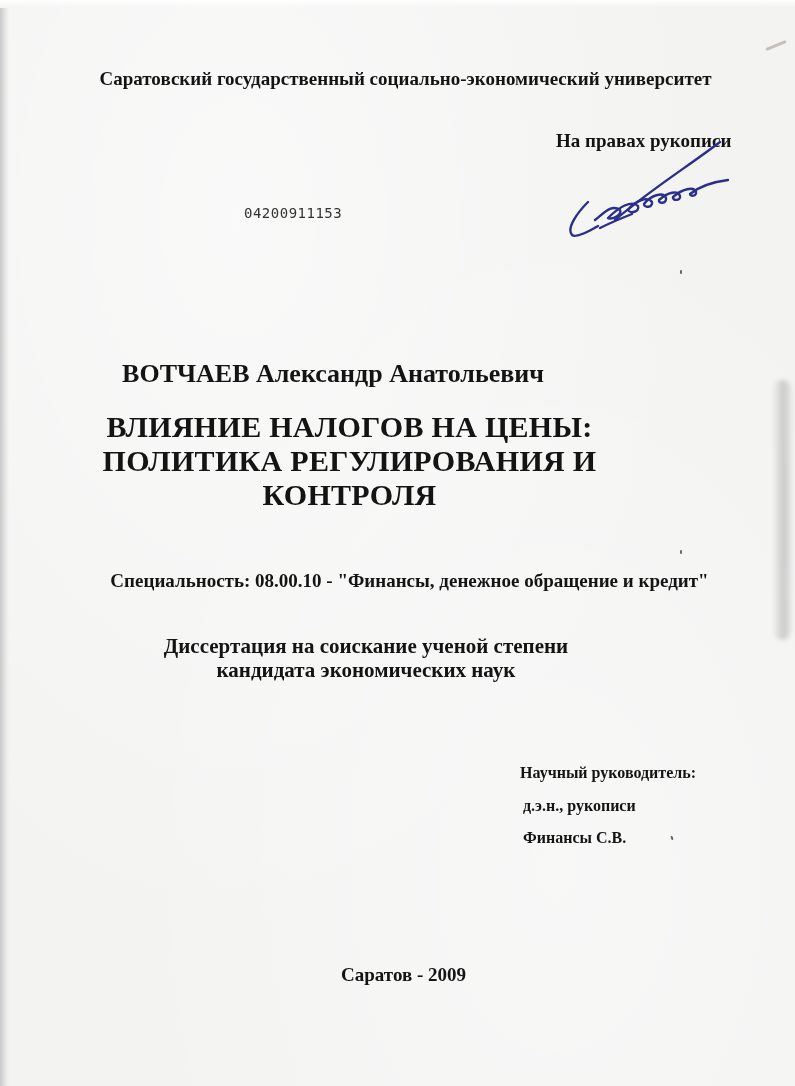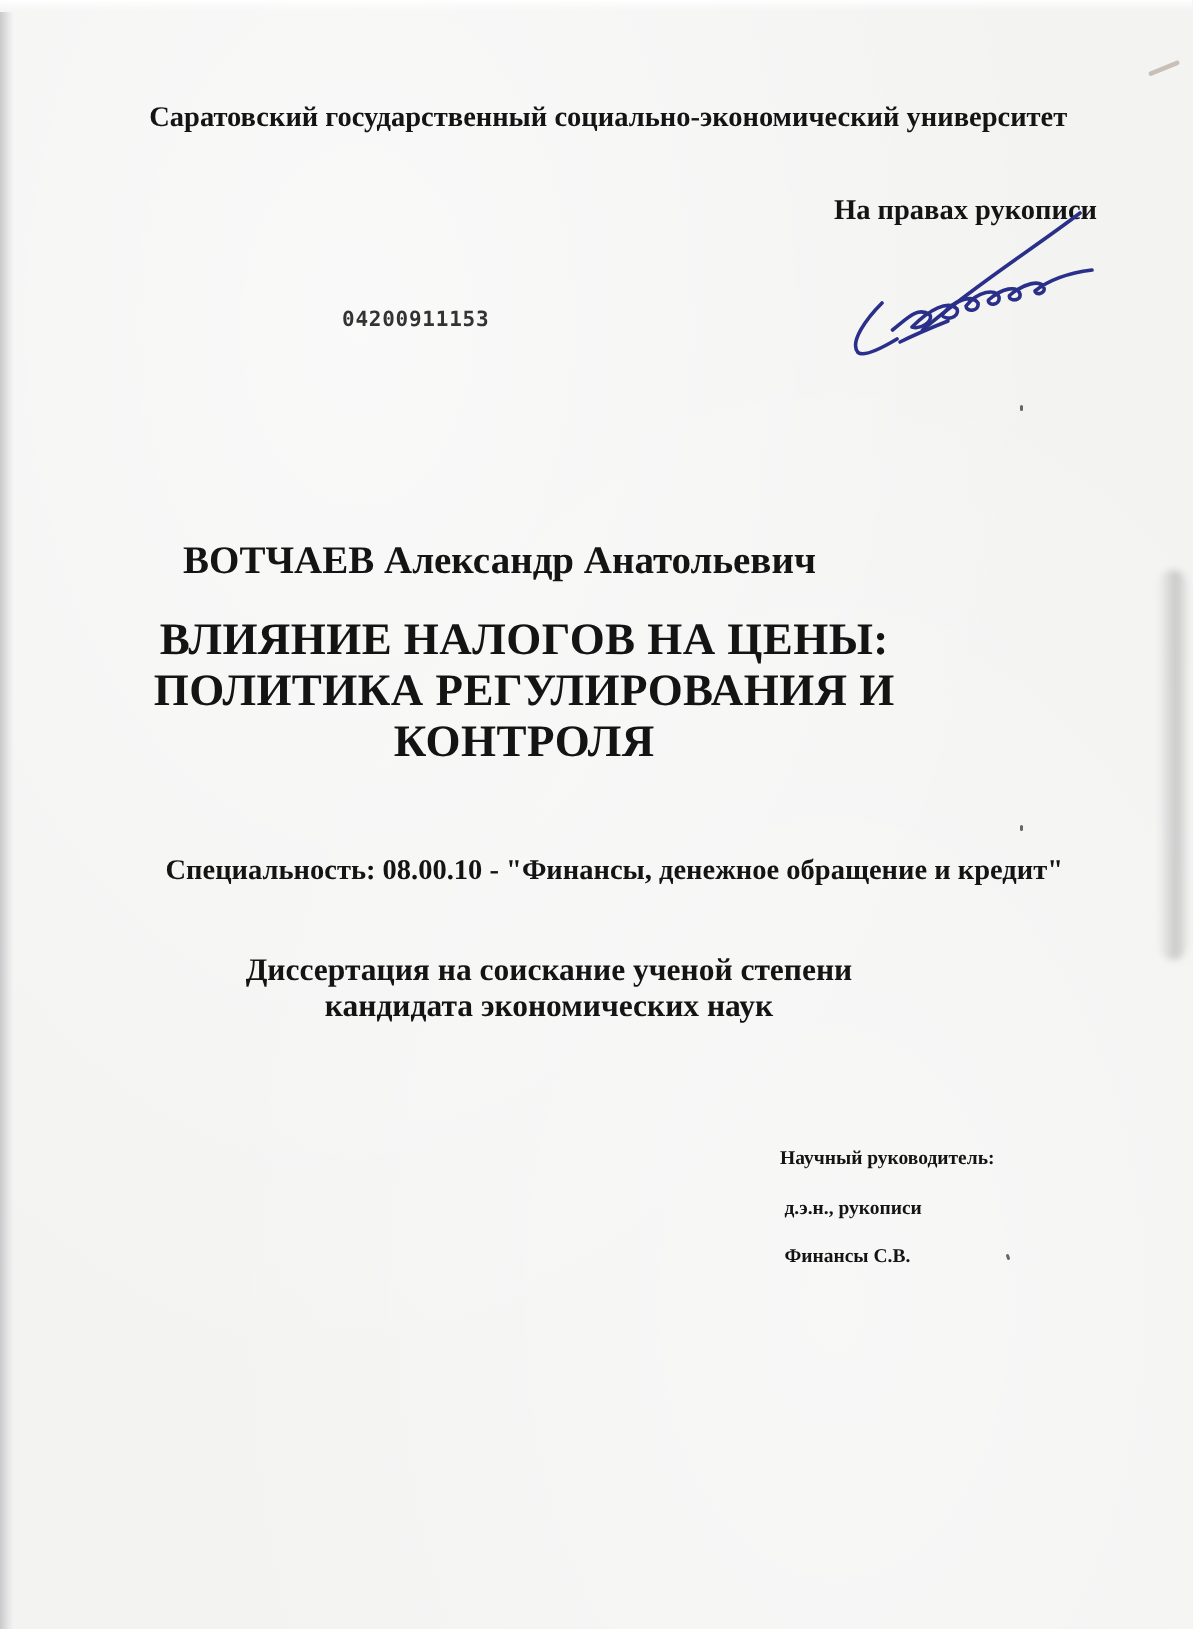--- a/index.html
+++ b/index.html
@@ -64,25 +64,25 @@
       padding-left: 16px;
       box-sizing: border-box;
     }
     .manuscript {
       left: 556px;
       top: 130px;
       font-size: 19px;
     }
     .reg-number {
       position: absolute;
-      left: 228px;
+      left: 244px;
       top: 205px;
       font-family: "DejaVu Sans Mono", "Liberation Mono", monospace;
       font-size: 14px;
-      font-weight: bold;
+      font-weight: normal;
       color: #333;
       letter-spacing: 0.5px;
     }
     .signature {
       position: absolute;
       left: 560px;
       top: 140px;
       width: 190px;
       height: 100px;
     }
@@ -113,21 +113,21 @@
     .degree-line {
       left: 0; width: 726px; text-align: center;
       font-size: 21px;
       padding-left: 6px;
       box-sizing: border-box;
     }
     .degree-1 { top: 634px; }
     .degree-2 { top: 658px; }
     .supervisor {
       left: 520px;
-      font-size: 13px;
+      font-size: 16px;
     }
     .sup-1 { top: 764px; }
     .sup-2 { top: 797px; left: 523px; }
     .sup-3 { top: 829px; left: 523px; }
     .city-year {
       left: 0; width: 795px; text-align: center;
       top: 964px;
       font-size: 19px;
       padding-left: 12px;
       box-sizing: border-box;
@@ -171,17 +171,18 @@
 
   <div class="txt specialty">Специальность: 08.00.10 - "Финансы, денежное обращение и кредит"</div>
 
   <div class="txt degree-line degree-1">Диссертация на соискание ученой степени</div>
   <div class="txt degree-line degree-2">кандидата экономических наук</div>
 
   <div class="txt supervisor sup-1">Научный руководитель:</div>
   <div class="txt supervisor sup-2">д.э.н., рукописи</div>
   <div class="txt supervisor sup-3">Финансы С.В.</div>
 
+  <div class="txt city-year">Саратов - 2009</div>
 
   <div class="speck" style="left:680px; top:270px;"></div>
   <div class="speck" style="left:680px; top:550px;"></div>
   <div class="speck" style="left:671px; top:836px; transform:rotate(-20deg);"></div>
 </div>
 
 </body></html>

